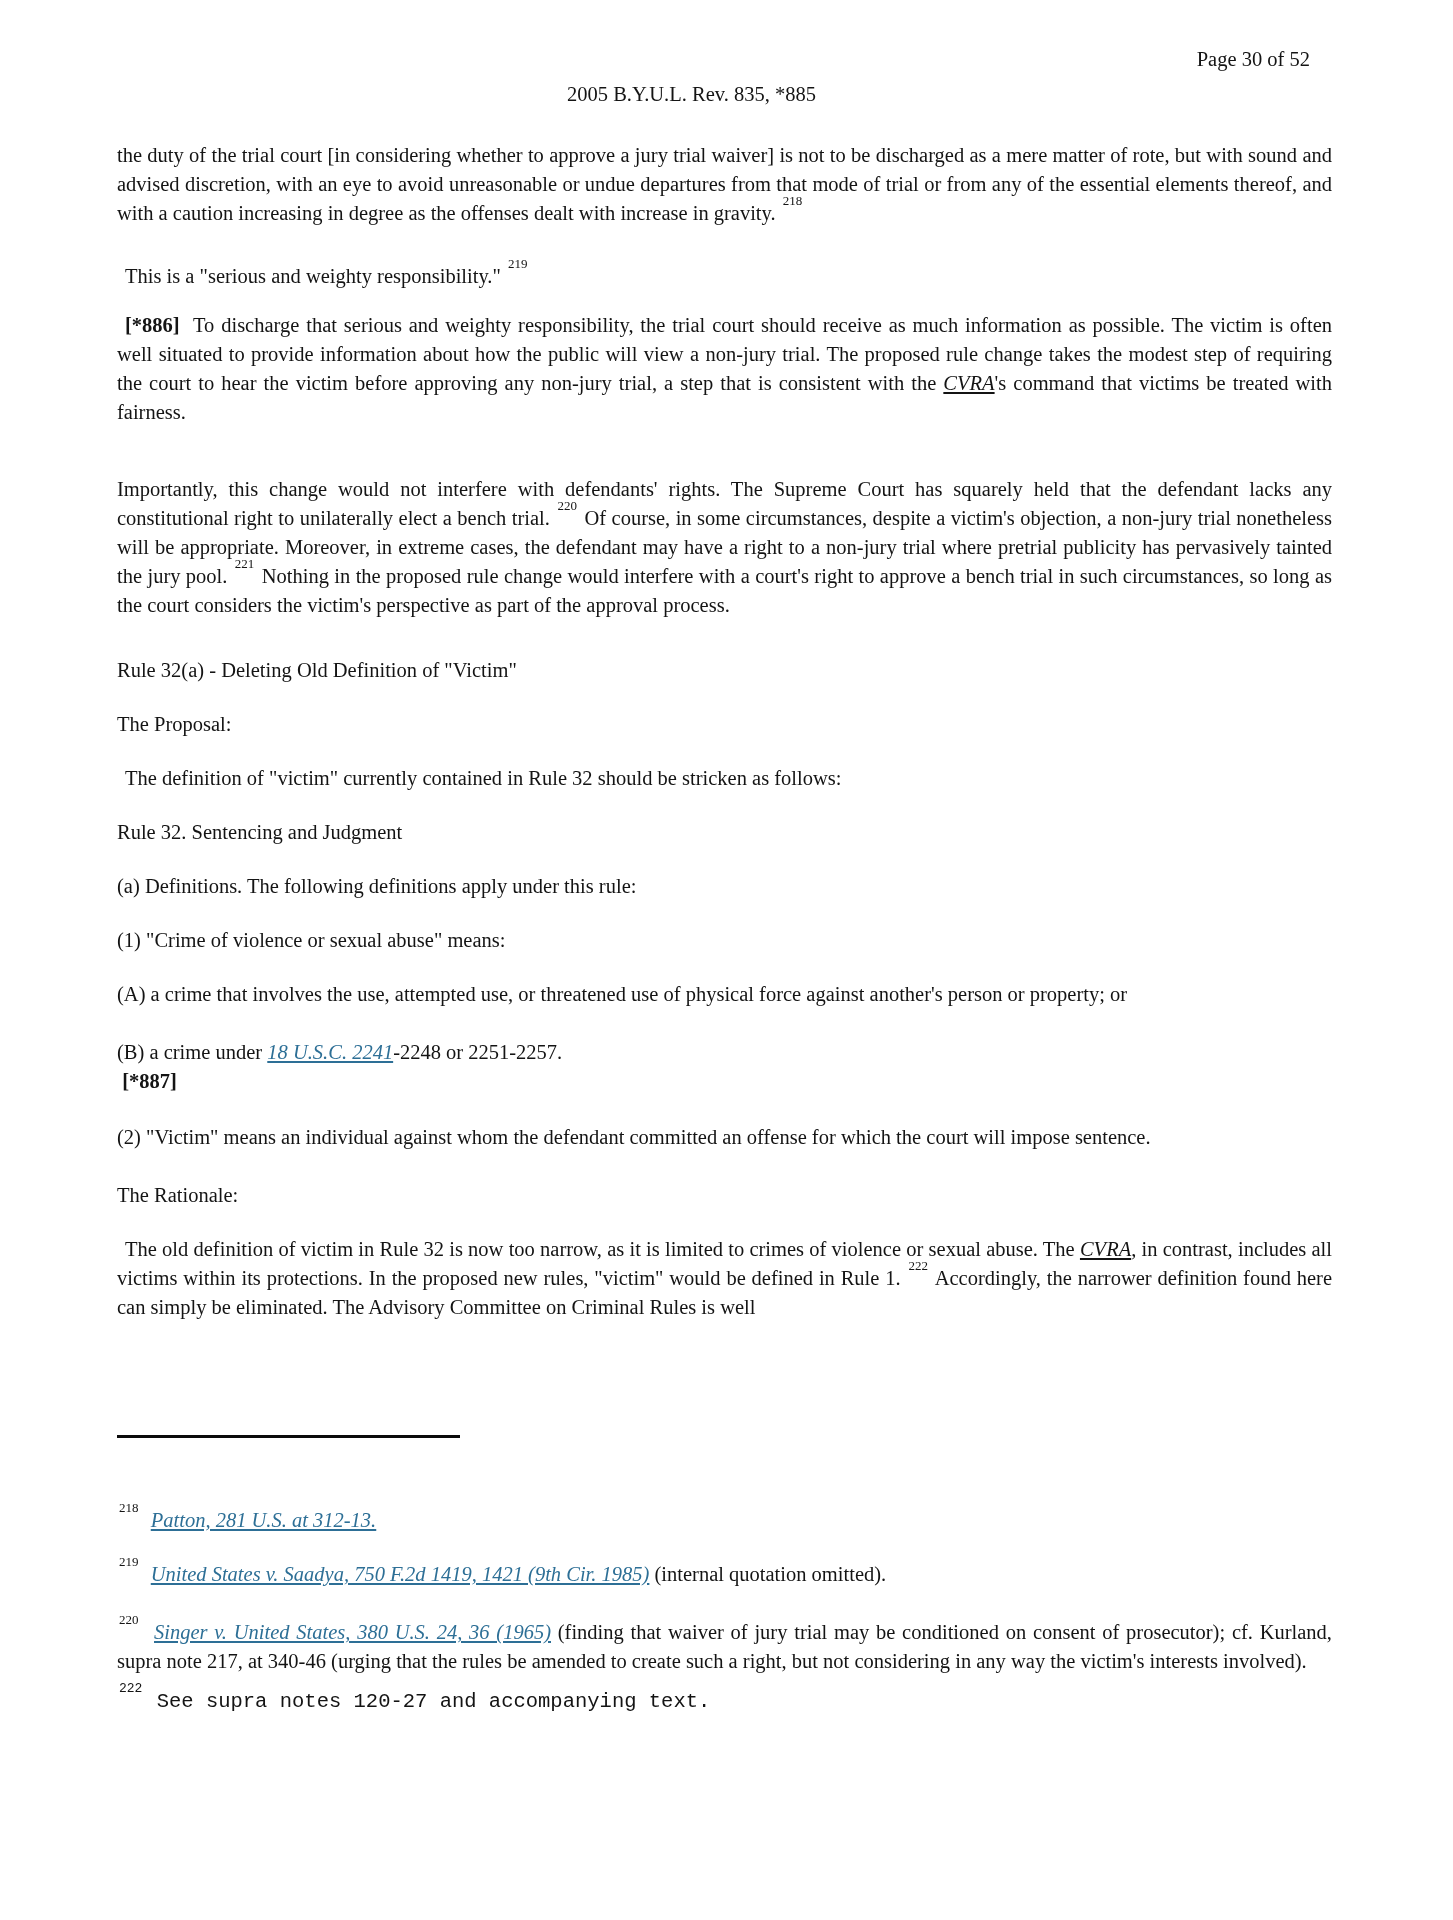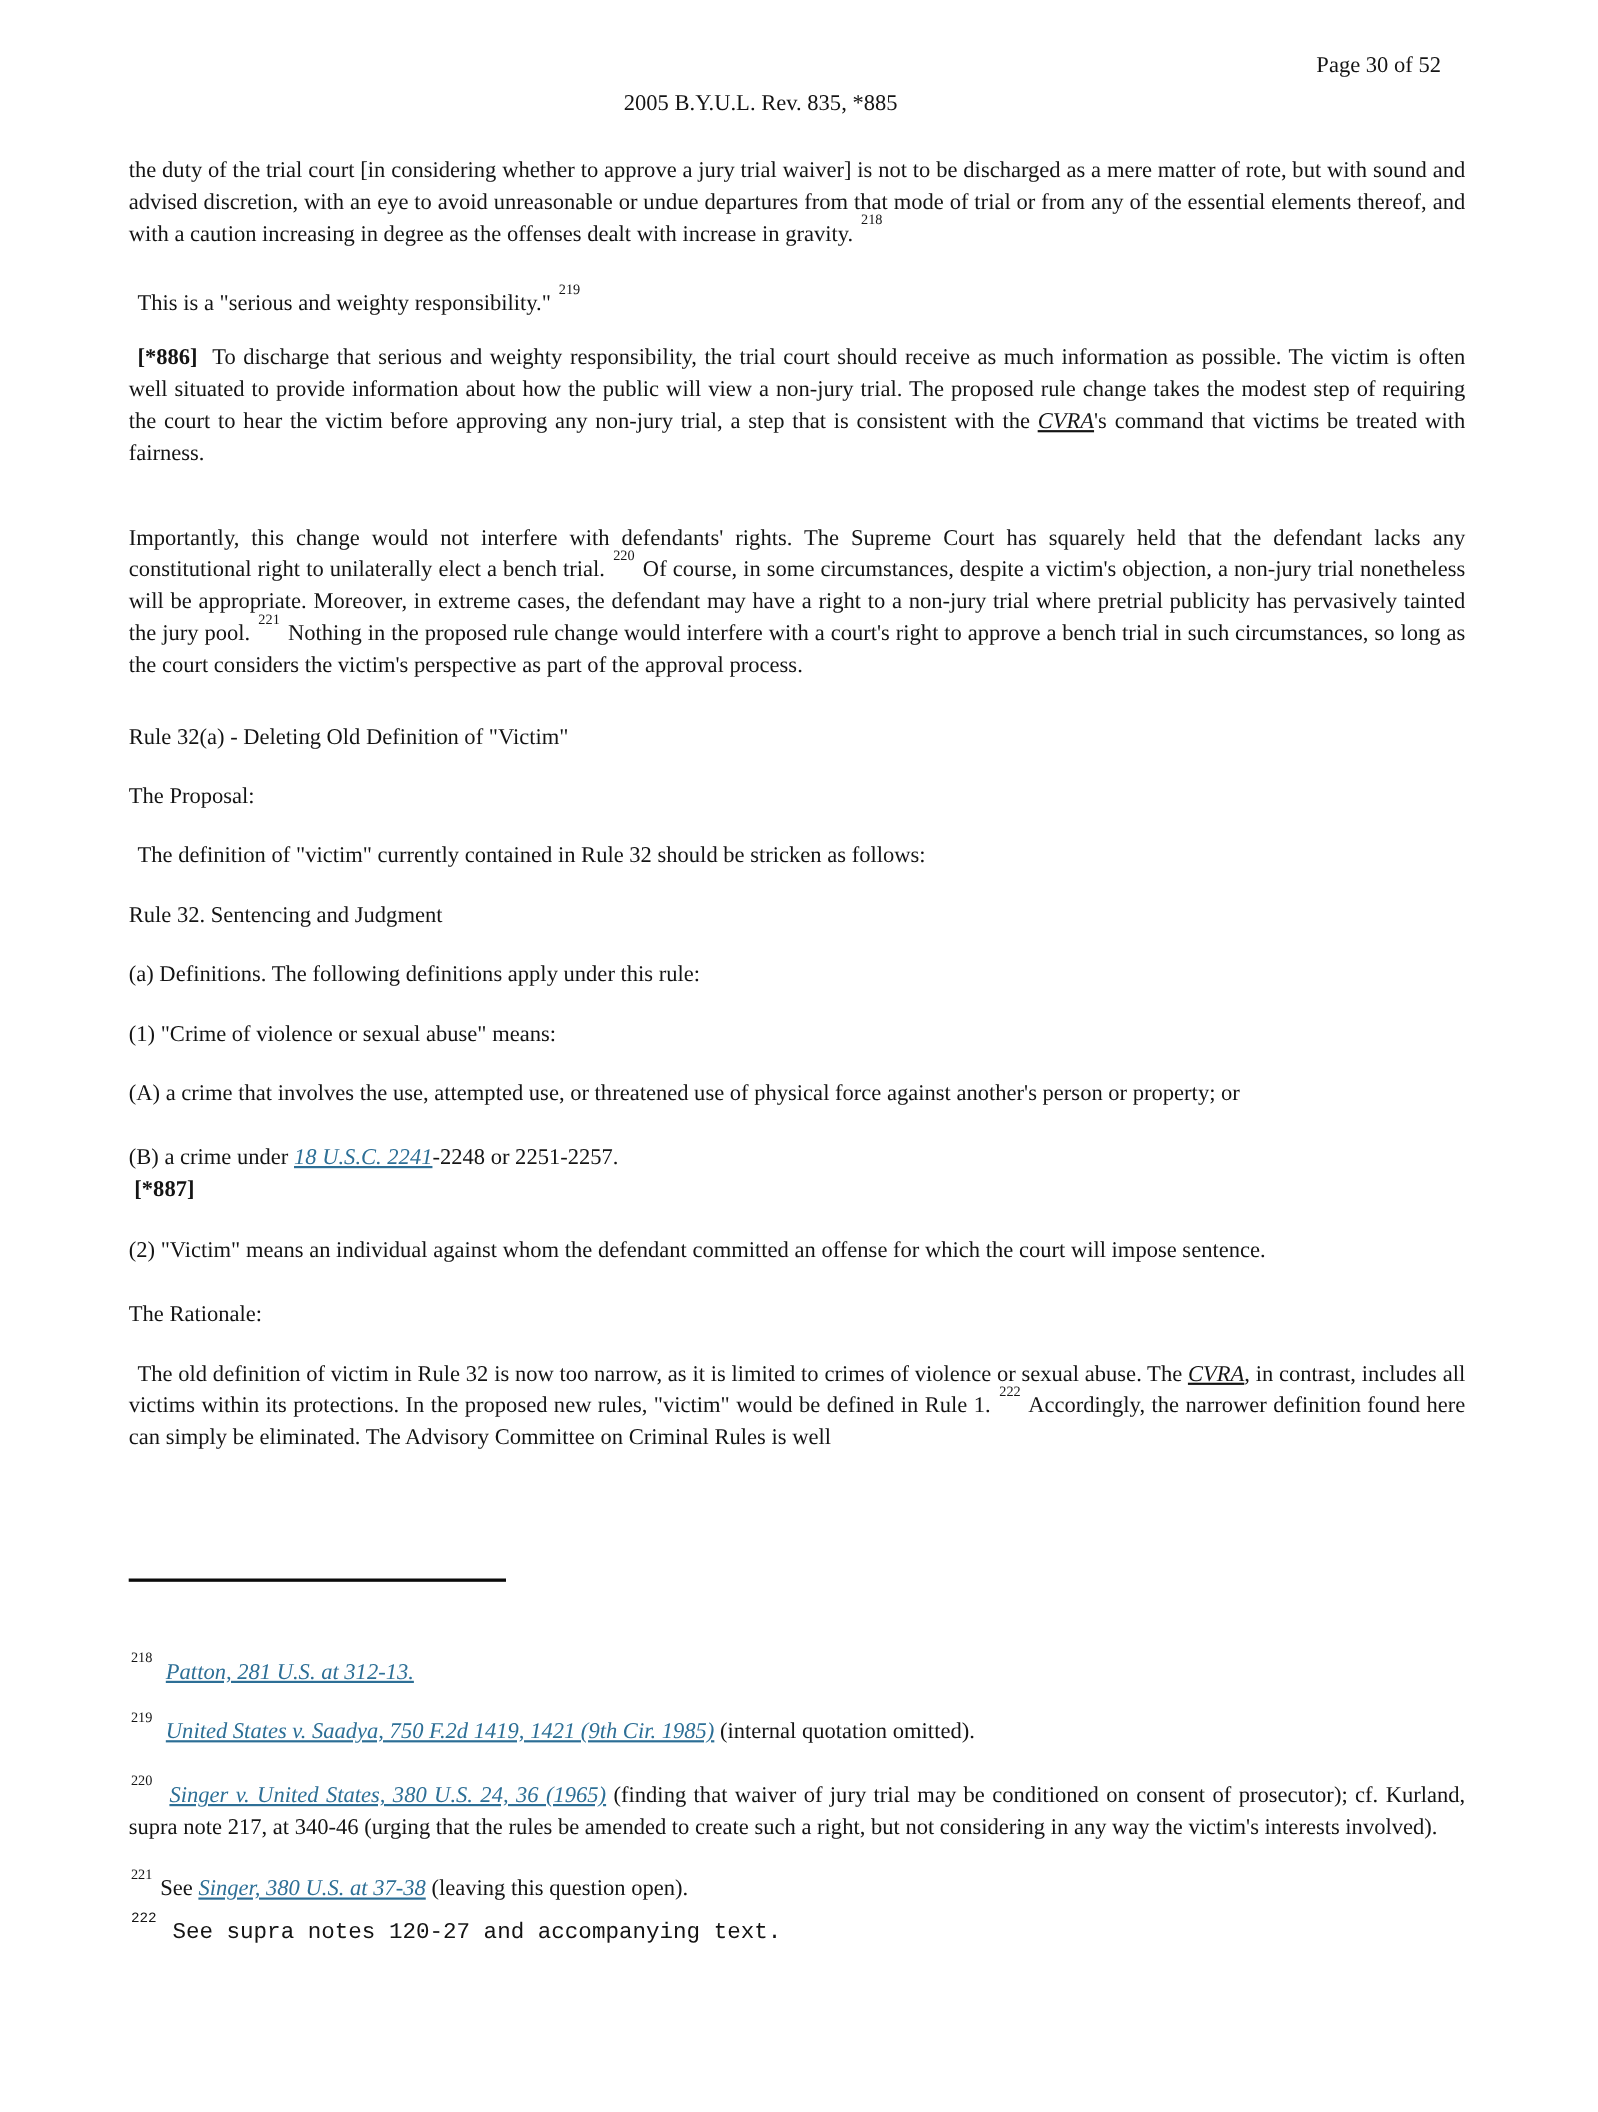--- a/index.html
+++ b/index.html
@@ -127,20 +127,19 @@
 
     <p class="justify indent mt-std"><span>The old definition of victim in Rule 32 is now too narrow, as it is limited to crimes of violence or sexual abuse. The </span><span class="cvra">CVRA</span><span>, in contrast, includes all victims within its protections. In the proposed new rules, "victim" would be defined in Rule 1. </span><sup>222</sup><span> Accordingly, the narrower definition found here can simply be eliminated. The Advisory Committee on Criminal Rules is well</span></p>
 
   </div>
 
   <div class="footnotes">
     <div class="fn-sep"></div>
     <p class="fn fn-218"><sup>218</sup><span>&nbsp;&nbsp;</span><span class="link">Patton, 281 U.S. at 312-13.</span></p>
     <p class="fn fn-219"><sup>219</sup><span>&nbsp;&nbsp;</span><span class="link">United States v. Saadya, 750 F.2d 1419, 1421 (9th Cir. 1985)</span><span> (internal quotation omitted).</span></p>
     <p class="fn fn-220"><sup>220</sup><span>&nbsp;&nbsp;</span><span class="link">Singer v. United States, 380 U.S. 24, 36 (1965)</span><span> (finding that waiver of jury trial may be conditioned on consent of prosecutor); cf. Kurland, supra note 217, at 340-46 (urging that the rules be amended to create such a right, but not considering in any way the victim's interests involved).</span></p>
-    <p class="fn fn-221"><sup>221</sup><span> See </span><span class="link">Singer, 380 U.S. at 37-38</span><span> (leaving this question open).</span></p>
     <p class="fn fn-222"><sup>222</sup><span> See supra notes 120-27 and accompanying text.</span></p>
   </div>
 
   <div class="footer-name">DAVID SCHOEN</div>
 
   <div class="bates">HOUSE_OVERSIGHT_017744</div>
 </div>
 
 </body></html>

